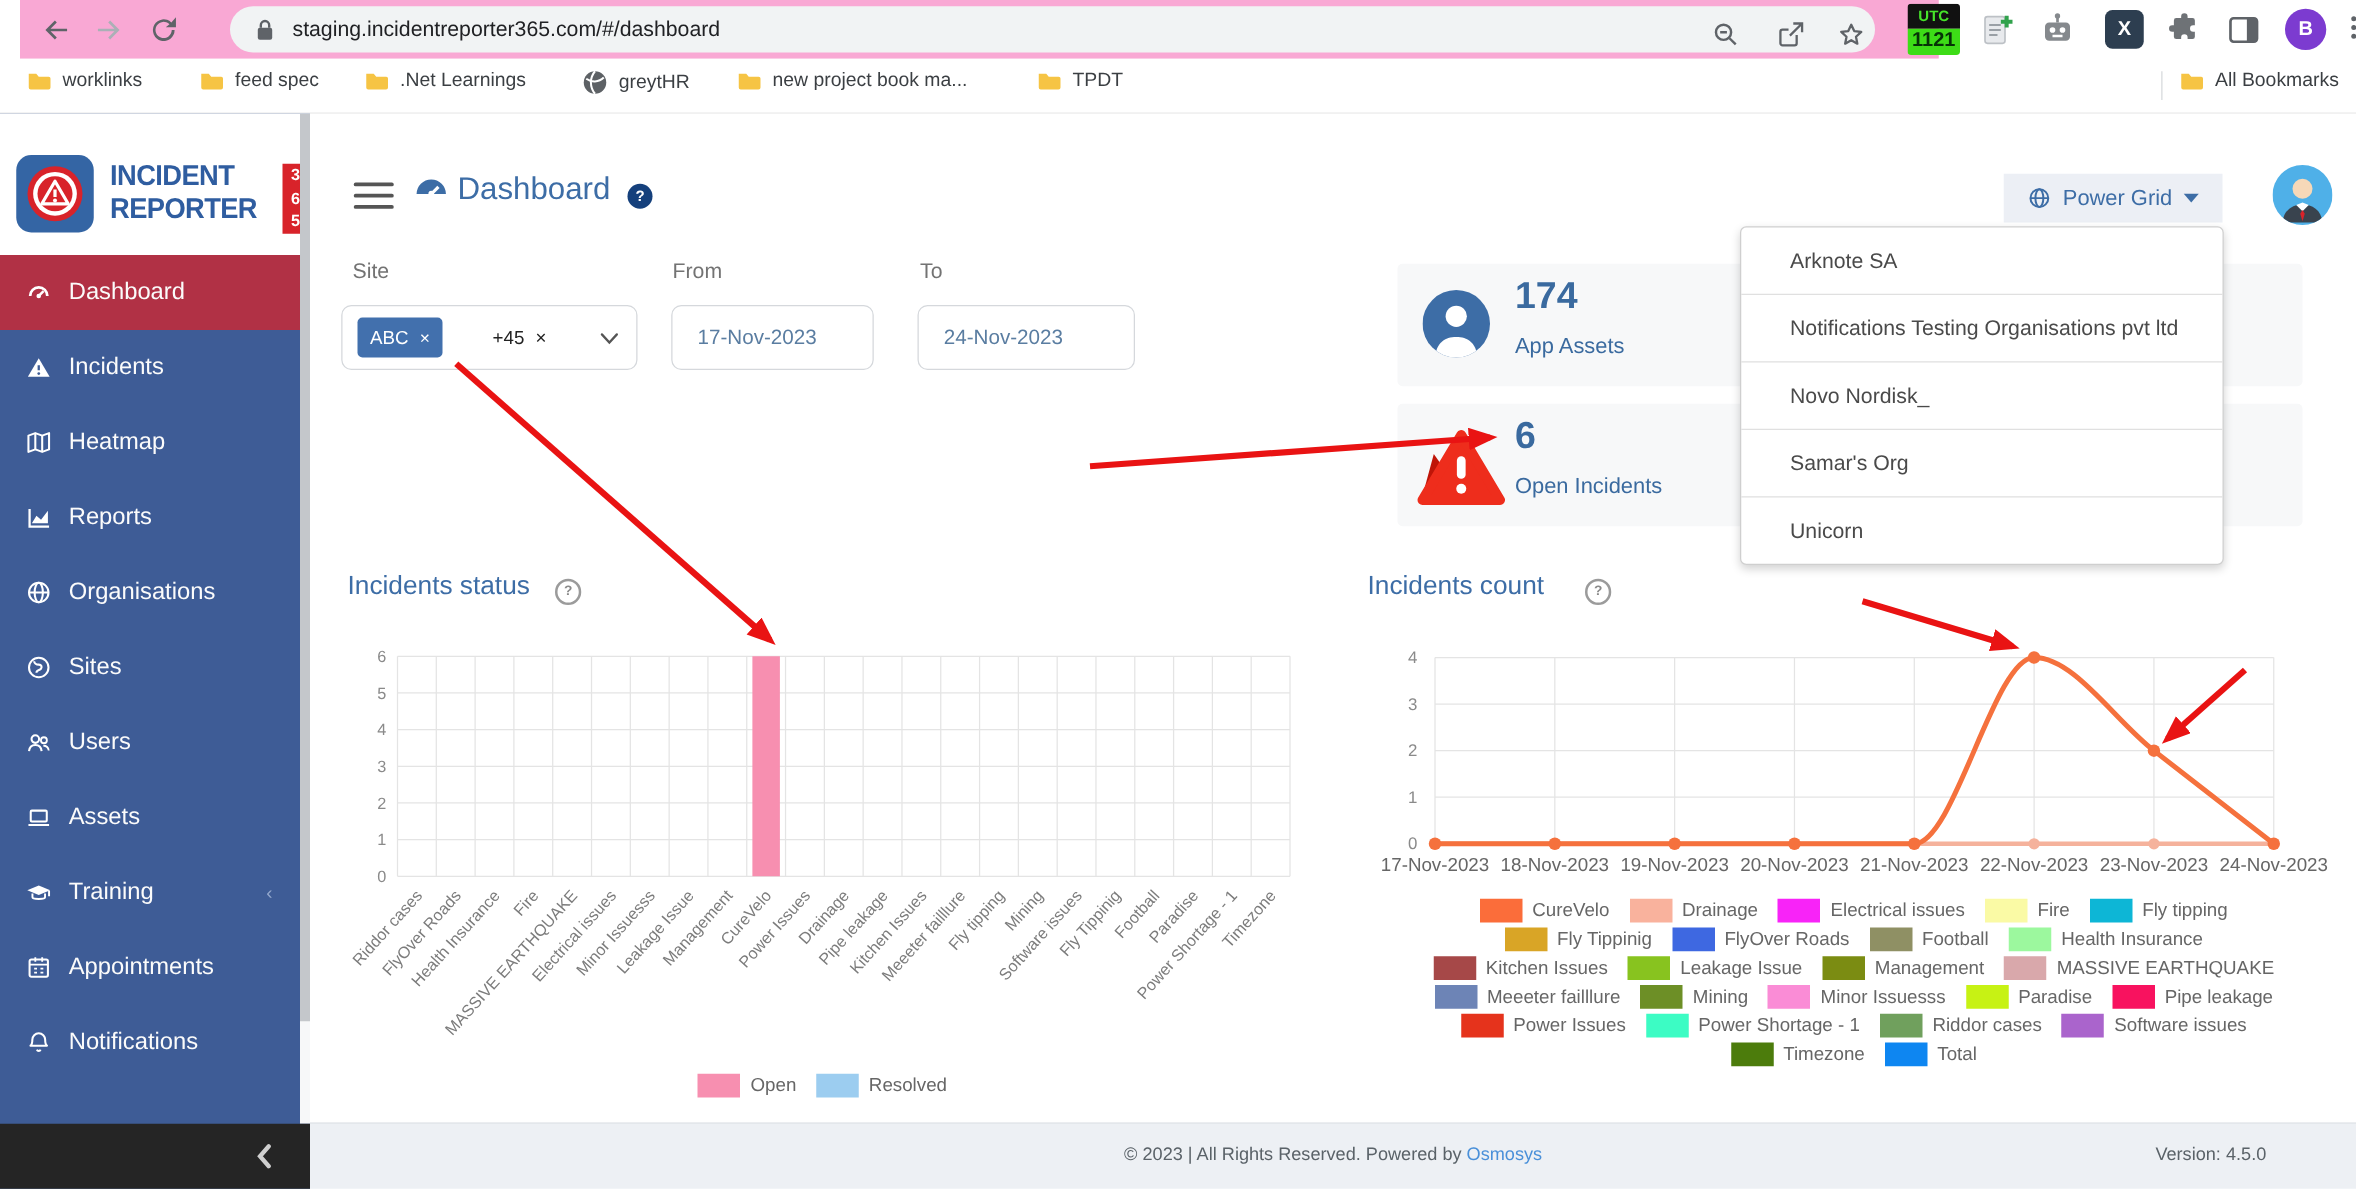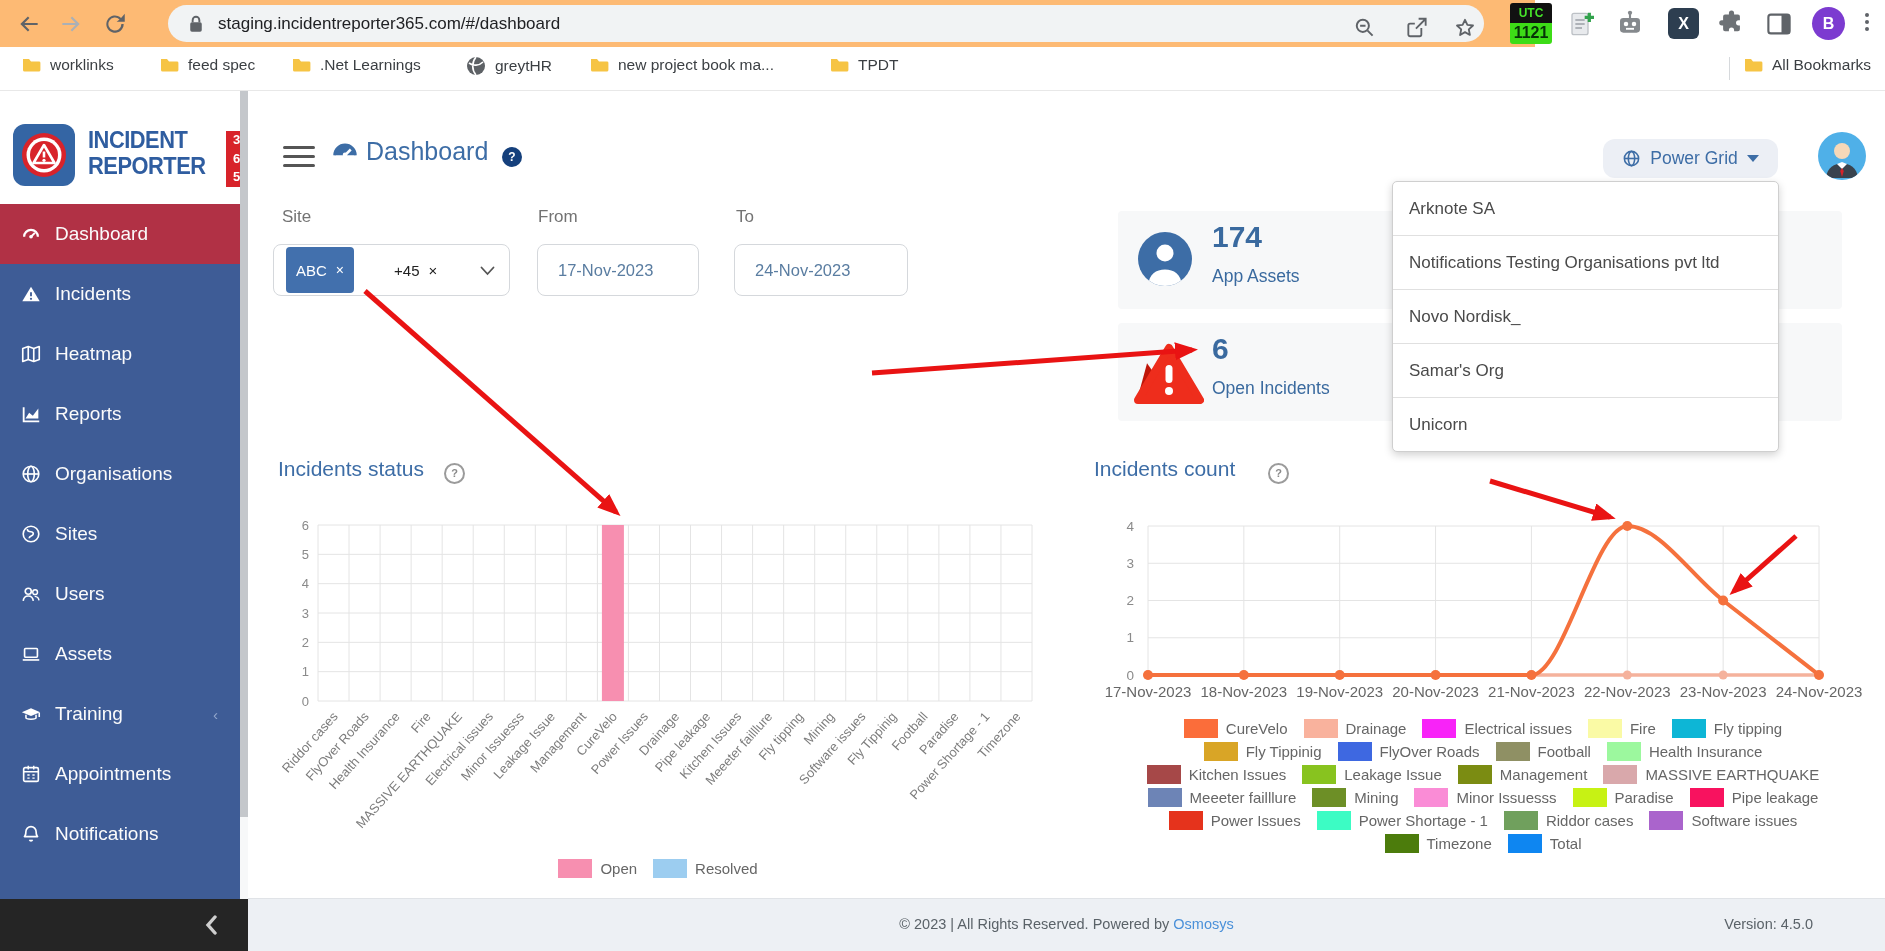--- a/index.html
+++ b/index.html
@@ -2,21 +2,21 @@
 <html><head>
 <meta charset="utf-8">
 <style>
   html,body{margin:0;padding:0}
   body{width:1885px;height:951px;overflow:hidden;position:relative;background:#fff;
        font-family:"Liberation Sans",sans-serif;color:#222}
   .abs{position:absolute}
   svg{display:block}
 
   
-  .chrome{position:absolute;left:0;top:0;width:1535px;height:47px;background:#fdba74}
+  .chrome{position:absolute;left:16px;top:0;width:1535px;height:47px;background:#f9a8d4}
   .nav-ic{position:absolute;top:11px;width:26px;height:26px;color:#5f6368;cursor:pointer}
   .pill{position:absolute;left:168px;top:5px;width:1316px;height:37px;border-radius:19px;background:#f1f3f4;display:flex;align-items:center}
   .url{position:absolute;left:50px;top:9px;font-size:17px;color:#202124;white-space:nowrap}
   .pill-ic{position:absolute;top:10px;width:26px;height:26px;color:#5f6368;cursor:pointer}
   .ext{position:absolute;top:8px;cursor:pointer}
   .utc{width:42px;height:41px;top:3px;font-weight:bold;text-align:center;line-height:20px;border-radius:3px;overflow:hidden}
   .utc .t{background:#111;color:#46e32a;font-size:12px;height:20px}
   .utc .b{background:#3ddc17;color:#063307;font-size:16px;height:21px}
   .xext{width:31px;height:31px;background:#2d3e50;border-radius:6px;color:#fff;font-weight:bold;
         font-size:16px;text-align:center;line-height:31px}
@@ -48,42 +48,42 @@
   .sb-thumb{position:absolute;right:0;top:0;width:8px;height:726px;background:#c4c7cb;cursor:pointer}
   .collapse-bar{position:absolute;left:0;top:808px;width:248px;height:53px;background:#252525;cursor:pointer}
 
   
   .main{position:absolute;left:248px;top:0;width:1637px;height:861px;background:#fff}
   .hamburger{left:35px;top:55px;width:32px;cursor:pointer}
   .hamburger i{display:block;width:32px;height:3px;background:#555;border-radius:2px;margin-bottom:6px}
   .page-title{left:118px;top:46px;font-size:25px;color:#3d6da6}
   .help-navy{left:254px;top:56px;width:20px;height:20px;border-radius:50%;background:#15407c;color:#fff;
              font-size:12px;font-weight:bold;text-align:center;line-height:20px;cursor:pointer}
-  .org-btn{left:1355px;top:48px;width:175px;height:39px;background:#eceff5;border-radius:12px;display:flex;
+  .org-btn{left:1355px;top:48px;width:175px;height:39px;background:#eceff5;border-radius:0;display:flex;
            align-items:center;justify-content:center;gap:9px;color:#3d6da6;font-size:17.5px;cursor:pointer}
   .caret{width:0;height:0;border-left:6px solid transparent;border-right:6px solid transparent;border-top:7px solid #3d6da6}
   .avatar{left:1570px;top:41px;cursor:pointer}
 
   .flabel{font-size:17px;color:#737373}
   .sel-box{left:25px;top:153px;width:235px;height:50px;border:1px solid #d5d8dc;border-radius:8px;background:#fff;
            display:flex;align-items:center;cursor:pointer}
-  .chip{margin-left:12px;background:#4270ad;color:#fff;border-radius:4px;height:46px;display:flex;
+  .chip{margin-left:12px;background:#4270ad;color:#fff;border-radius:4px;height:32px;display:flex;
         align-items:center;gap:9px;padding:0 10px;font-size:15px}
   .chip .x{cursor:pointer;font-size:14px}
   .more{margin-left:40px;font-size:15px;color:#222;display:flex;gap:9px;align-items:center}
   .date-input{top:153px;height:50px;border:1px solid #d5d8dc;border-radius:8px;background:#fff;display:flex;
               align-items:center;padding-left:20px;font-size:16.5px;color:#5a7da1;cursor:text}
 
   .card{left:870px;width:724px;height:98px;background:#f7f8f9;border-radius:4px}
   .card .val{position:absolute;left:94px;top:9px;font-size:30px;font-weight:bold;color:#3a6a9f}
   .card .lbl{position:absolute;left:94px;top:55px;font-size:17.5px;color:#3a6a9f}
 
   .dropdown{left:1144px;top:90px;width:385px;background:#fff;border:1px solid #cfcfcf;border-radius:5px;
             box-shadow:0 3px 8px rgba(0,0,0,.18);z-index:40}
-  .dd-item{height:53px;line-height:53px;padding-left:16px;font-size:17px;color:#4a4a4a;cursor:pointer}
+  .dd-item{height:53px;line-height:53px;padding-left:39px;font-size:17px;color:#4a4a4a;cursor:pointer}
   .dd-item + .dd-item{border-top:1px solid #e0e0e0}
 
   .chart-title{font-size:21px;color:#3d6da6}
   .help-gray{width:17px;height:17px;border-radius:50%;border:2px solid #9b9b9b;color:#8a8a8a;font-size:11px;
              font-weight:bold;text-align:center;line-height:17px;cursor:pointer}
   .legend{display:flex;flex-wrap:wrap;justify-content:center;align-items:center;column-gap:16px;row-gap:4px}
   .lg{display:flex;align-items:center;gap:8px;cursor:pointer}
   .lg i{display:block;width:34px;height:19px}
   .lg b{font-weight:normal;font-size:15px;color:#666;white-space:nowrap}
 

